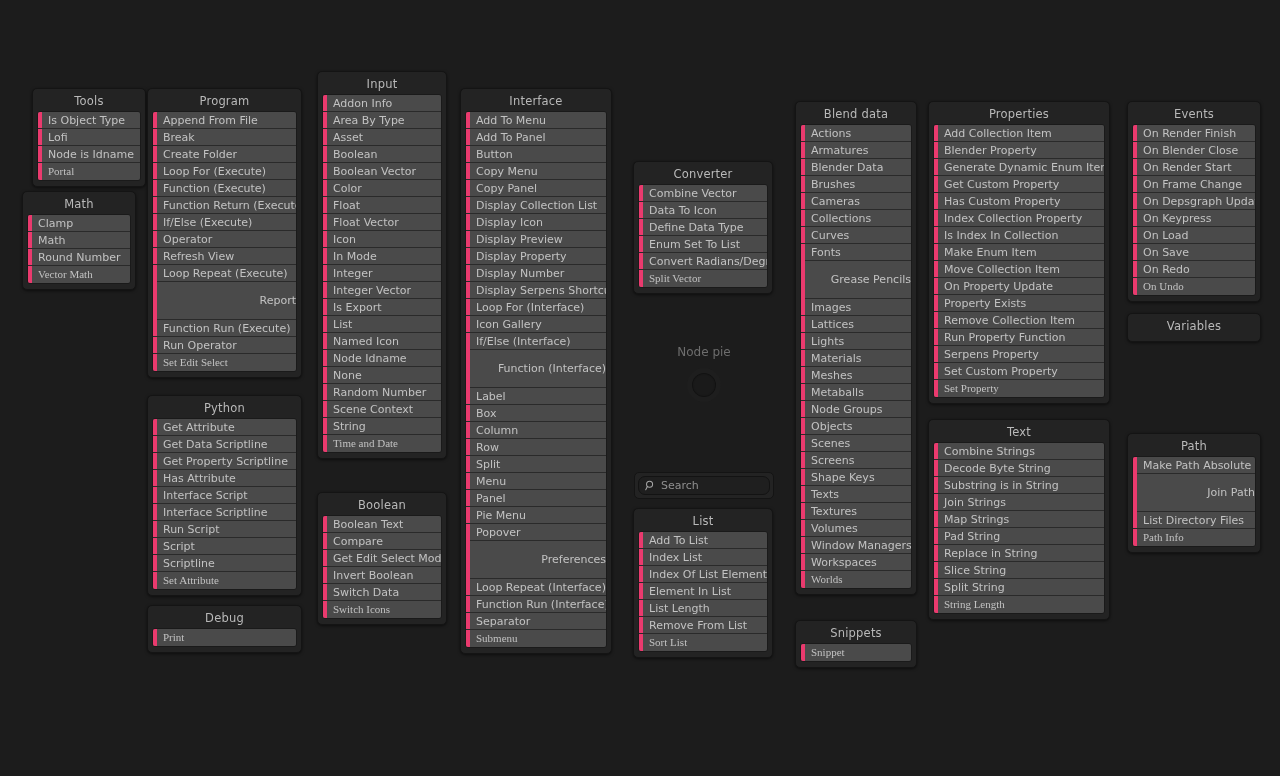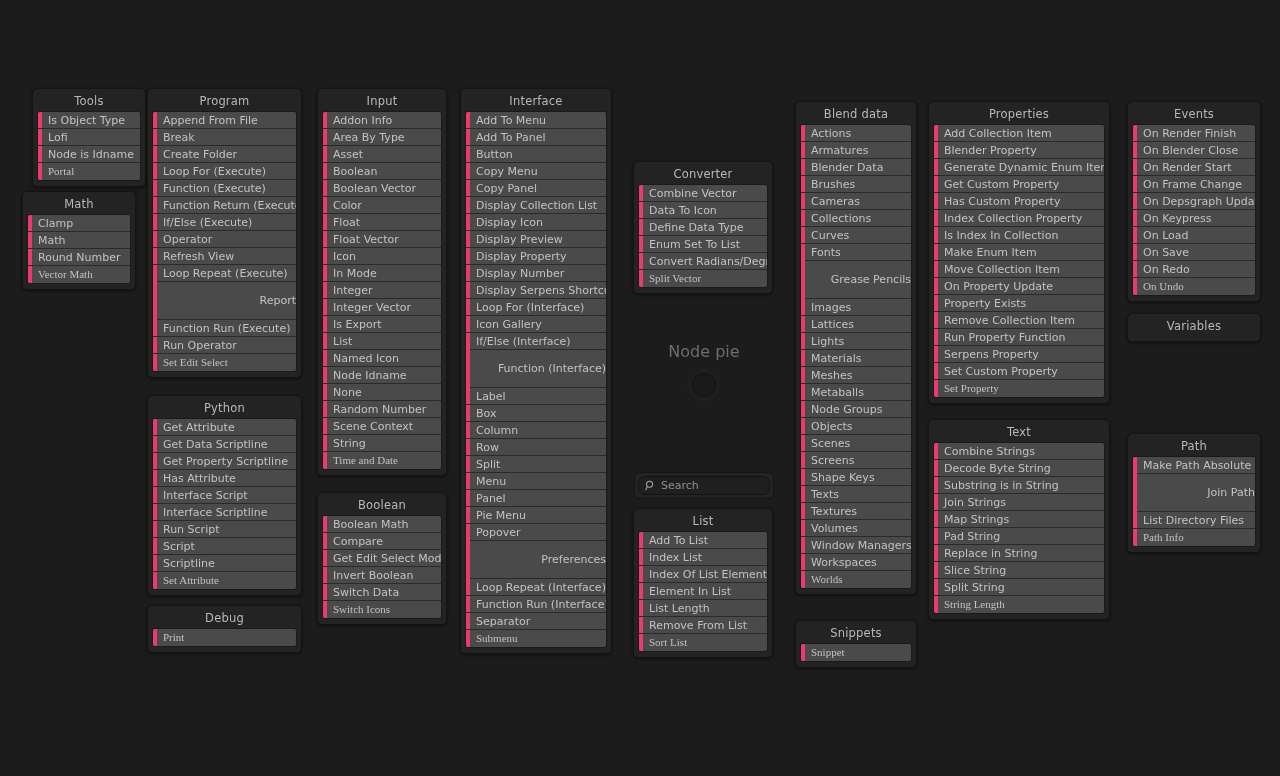--- a/index.html
+++ b/index.html
@@ -63,21 +63,21 @@
 
   
   #node-pie {
     position: absolute;
     left: 640px; top: 345px;
     width: 128px; height: 60px;
     text-align: center;
   }
   #node-pie .pie-label {
     color: #6d6d6d;
-    font-size: 16px;
+    font-size: 12px;
     line-height: 14px;
     user-select: none;
   }
   #node-pie .pie-ring {
     width: 34px; height: 34px;
     margin: 9px auto 0 auto;
     border-radius: 50%;
     border: 5px solid #1e1e1e;
     background: #1a1a1a;
     box-shadow: inset 0 0 2px #000;
@@ -231,21 +231,21 @@
         </div>
       </div>
       <div class="panel" style="left: 147px; top: 605px; width: 155px;">
         <div class="panel-title">Debug</div>
         <div class="items">
           <div class="item">
             <span>Print</span>
           </div>
         </div>
       </div>
-      <div class="panel" style="left: 317px; top: 88px; width: 130px;">
+      <div class="panel" style="left: 317px; top: 71px; width: 130px;">
         <div class="panel-title">Input</div>
         <div class="items">
           <div class="item">
             <span>Addon Info</span>
           </div>
           <div class="item">
             <span>Area By Type</span>
           </div>
           <div class="item">
             <span>Asset</span>
@@ -303,21 +303,21 @@
           </div>
           <div class="item">
             <span>Time and Date</span>
           </div>
         </div>
       </div>
       <div class="panel" style="left: 317px; top: 492px; width: 130px;">
         <div class="panel-title">Boolean</div>
         <div class="items">
           <div class="item">
-            <span>Boolean Math</span>
+            <span>Boolean Text</span>
           </div>
           <div class="item">
             <span>Compare</span>
           </div>
           <div class="item">
             <span>Get Edit Select Mode</span>
           </div>
           <div class="item">
             <span>Invert Boolean</span>
           </div>

